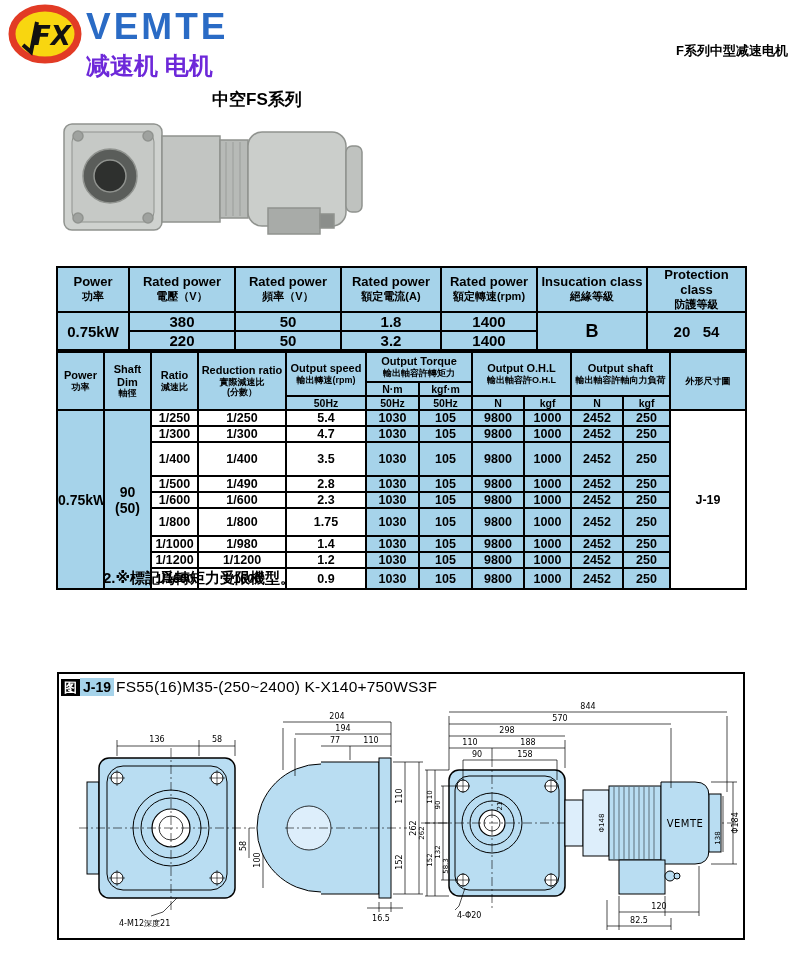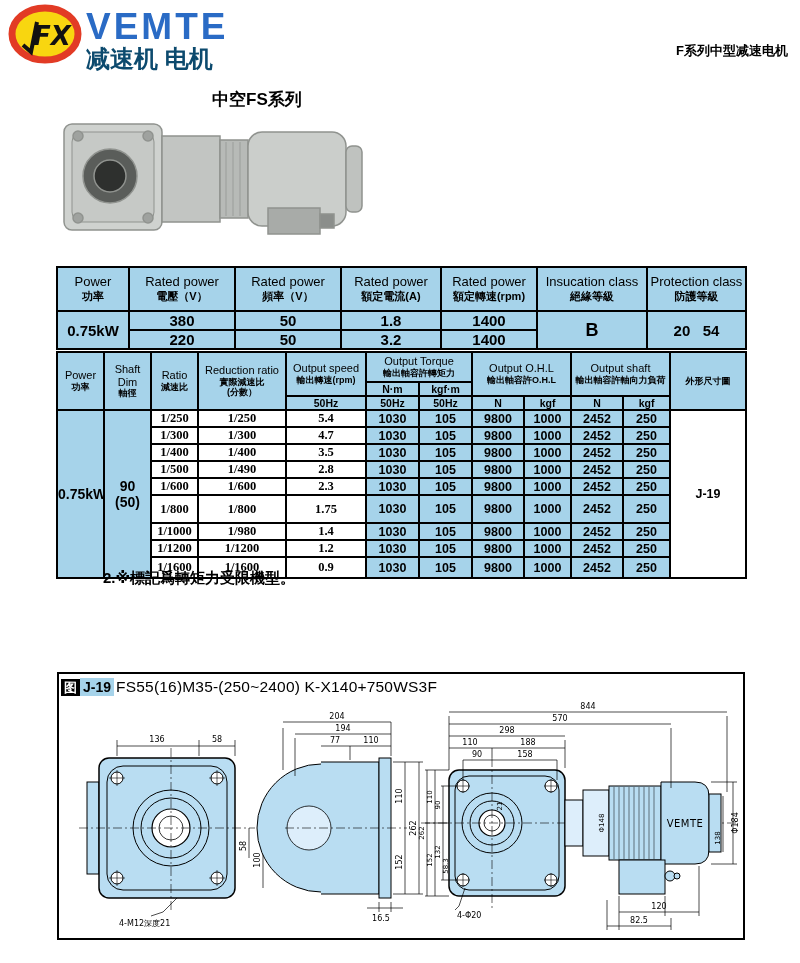--- a/index.html
+++ b/index.html
@@ -3,31 +3,31 @@
 <meta charset="utf-8">
 <style>
   html,body{margin:0;padding:0;}
   body{
     width:800px;height:963px;position:relative;background:#fff;
     font-family:"Liberation Sans","DejaVu Sans",sans-serif;color:#000;
   }
   .abs{position:absolute;}
   
   .brand-name{font-size:37px;font-weight:bold;letter-spacing:3px;color:#2a6bc5;line-height:1;}
-  .brand-sub{font-size:24px;font-weight:bold;color:#0c4a6e;line-height:1.1;margin-top:1px;}
+  .brand-sub{font-size:24px;font-weight:bold;color:#6d28d9;line-height:1.1;margin-top:8px;}
   .title-block{right:12px;top:40px;text-align:right;}
   .title-en{font-size:18px;color:#111;}
   .title-cn{font-size:13px;font-weight:bold;margin-top:2px;}
   .series-label{left:212px;top:88px;font-size:17px;font-weight:bold;}
   
   table{border-collapse:collapse;table-layout:fixed;}
   th,td{border:2px solid #000;padding:0;text-align:center;vertical-align:middle;overflow:hidden;}
   .blue{background:#a6d3ea;}
-  .white{background:#ffffff;font-family:Liberation Serif, serif;}
-  .en{font-size:13px;font-weight:normal;line-height:1.15;display:block;}
+  .white{background:#ffffff;}
+  .en{font-size:13px;font-weight:bold;line-height:1.15;display:block;}
   .cn{font-size:11px;font-weight:bold;line-height:1.2;display:block;}
   .t1{left:56px;top:266px;width:689px;}
   .t1 td{font-size:15px;font-weight:bold;}
   .t2{left:56px;top:351px;width:689px;}
   .t2 .en{font-size:11px;}
   .t2 .cn{font-size:9px;}
   .t2 td{font-size:12.5px;font-weight:bold;}
   .t2 .sub{font-size:10.5px;font-weight:bold;}
   .dimref{font-size:14px;font-weight:bold;background:#fff;}
   
@@ -232,21 +232,21 @@
     <td class="white">1/300</td>
         <td class="white">1/300</td>
         <td class="white">4.7</td>
     <td class="blue">1030</td>
         <td class="blue">105</td>
         <td class="blue">9800</td>
         <td class="blue">1000</td>
         <td class="blue">2452</td>
         <td class="blue">250</td>
   </tr>
-  <tr style="height:16px;margin-top:28px;">
+  <tr style="height:34px;margin-top:28px;">
     <td class="white">1/400</td>
         <td class="white">1/400</td>
         <td class="white">3.5</td>
     <td class="blue">1030</td>
         <td class="blue">105</td>
         <td class="blue">9800</td>
         <td class="blue">1000</td>
         <td class="blue">2452</td>
         <td class="blue">250</td>
   </tr>

